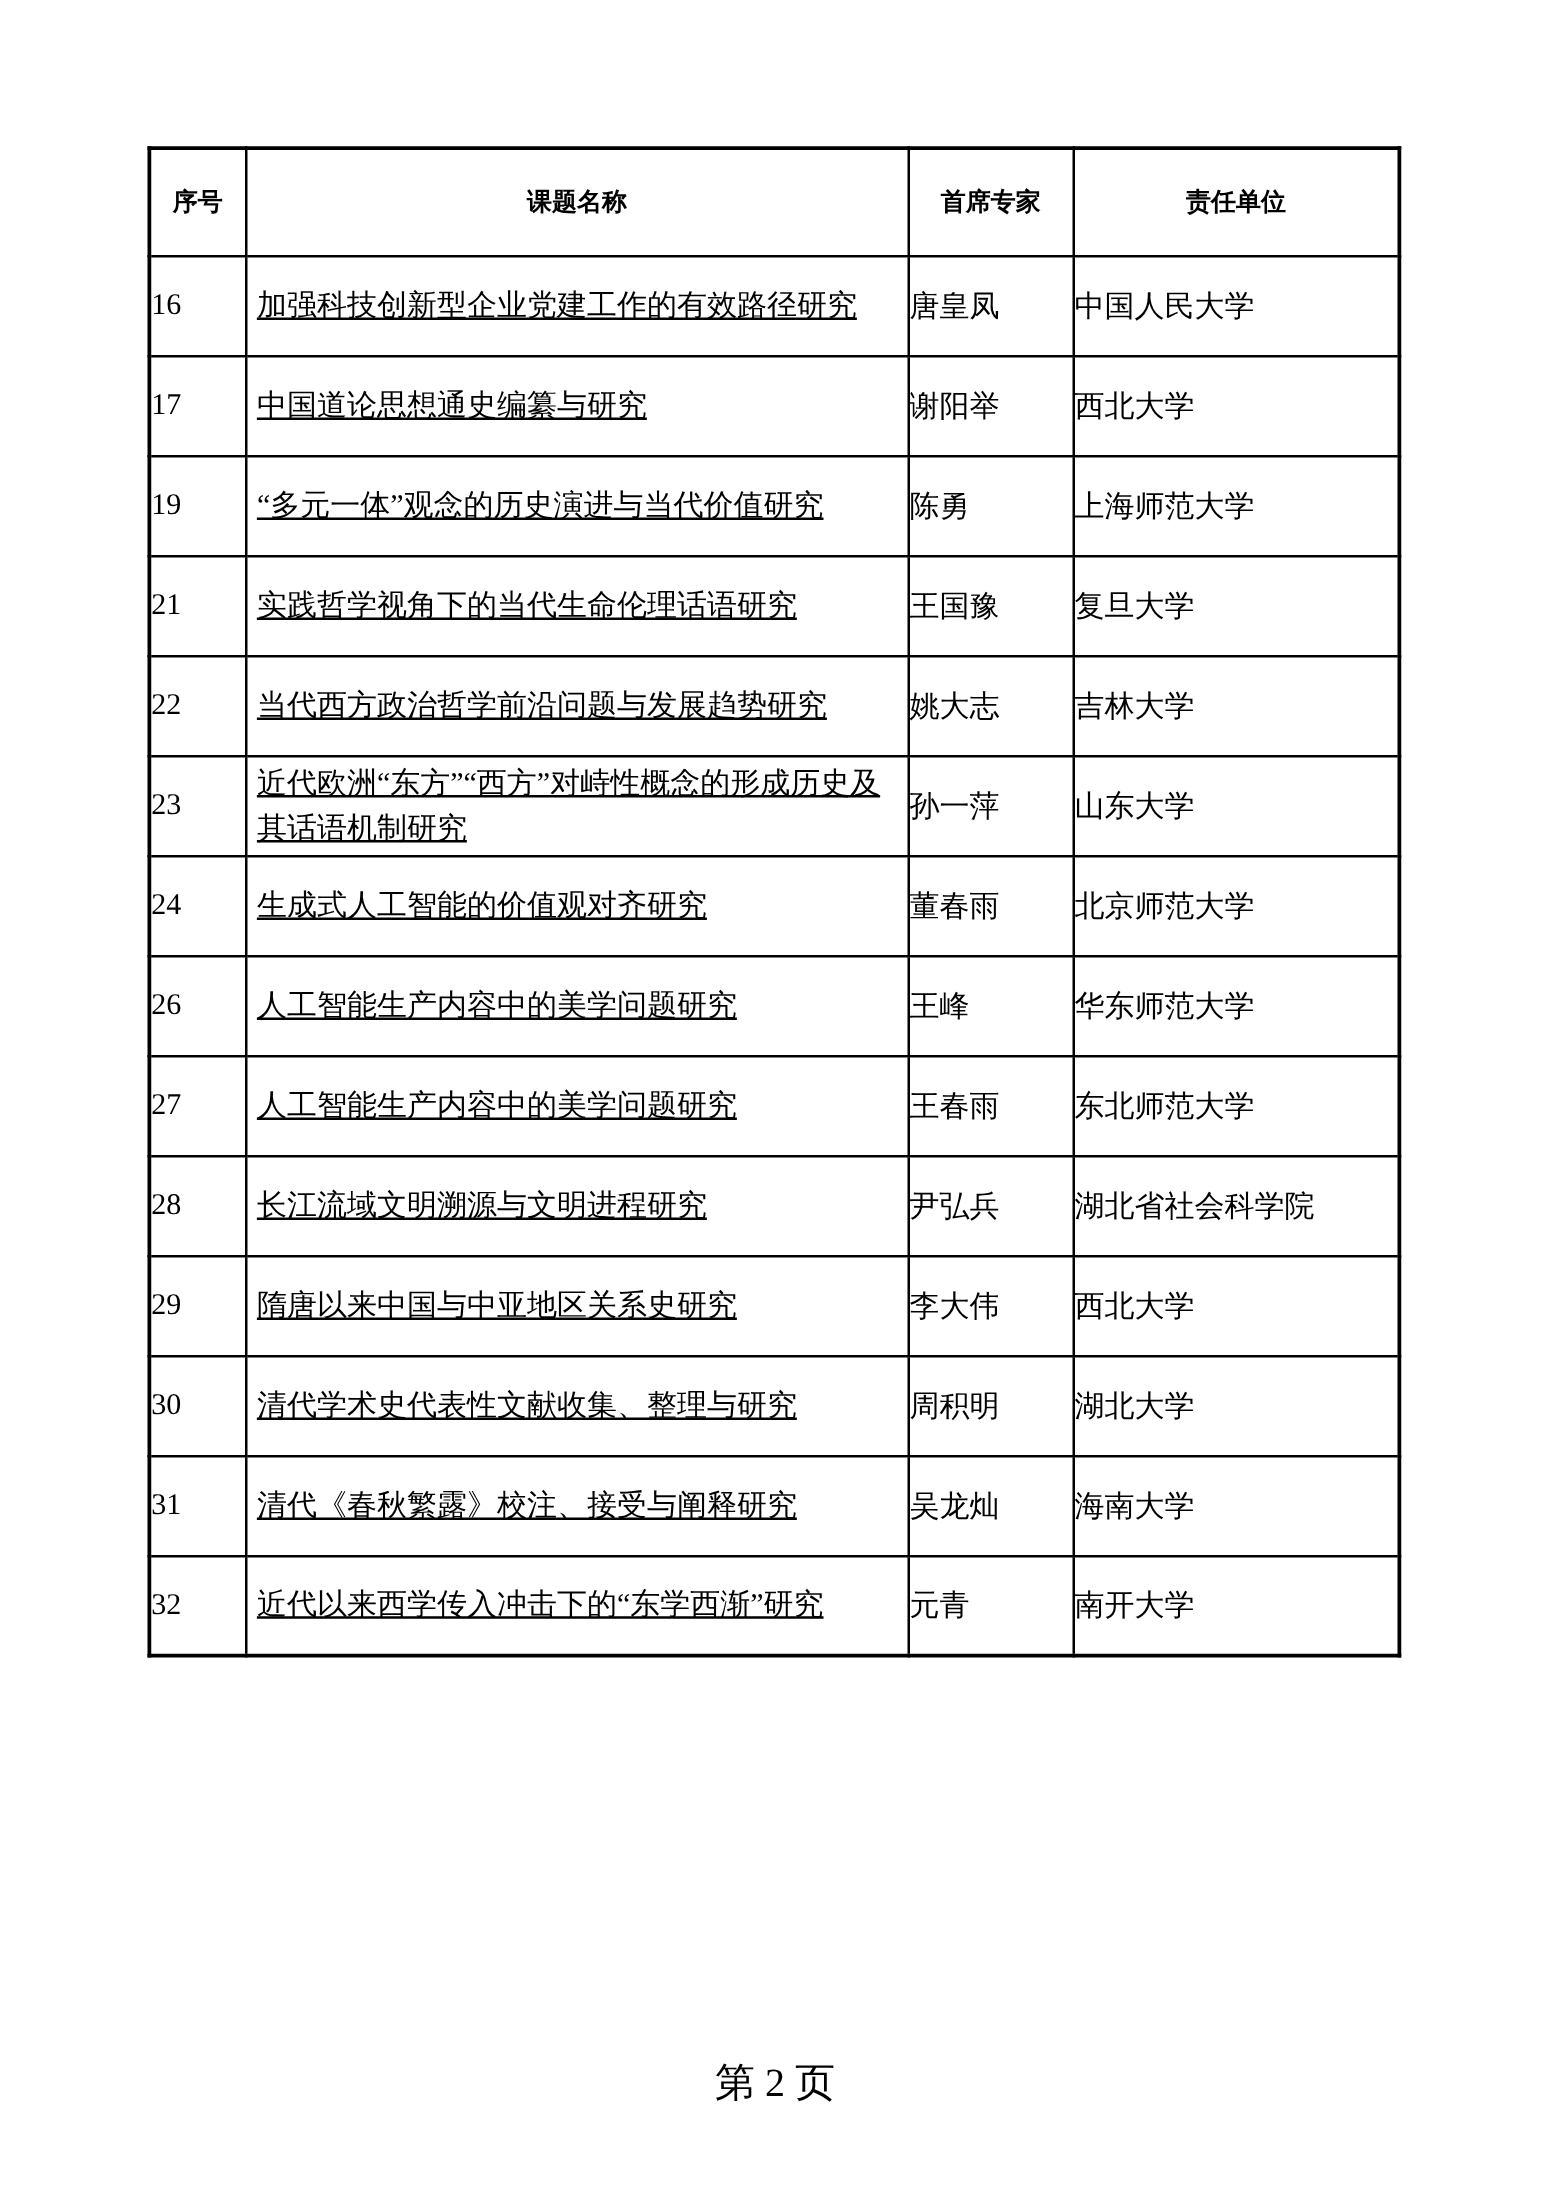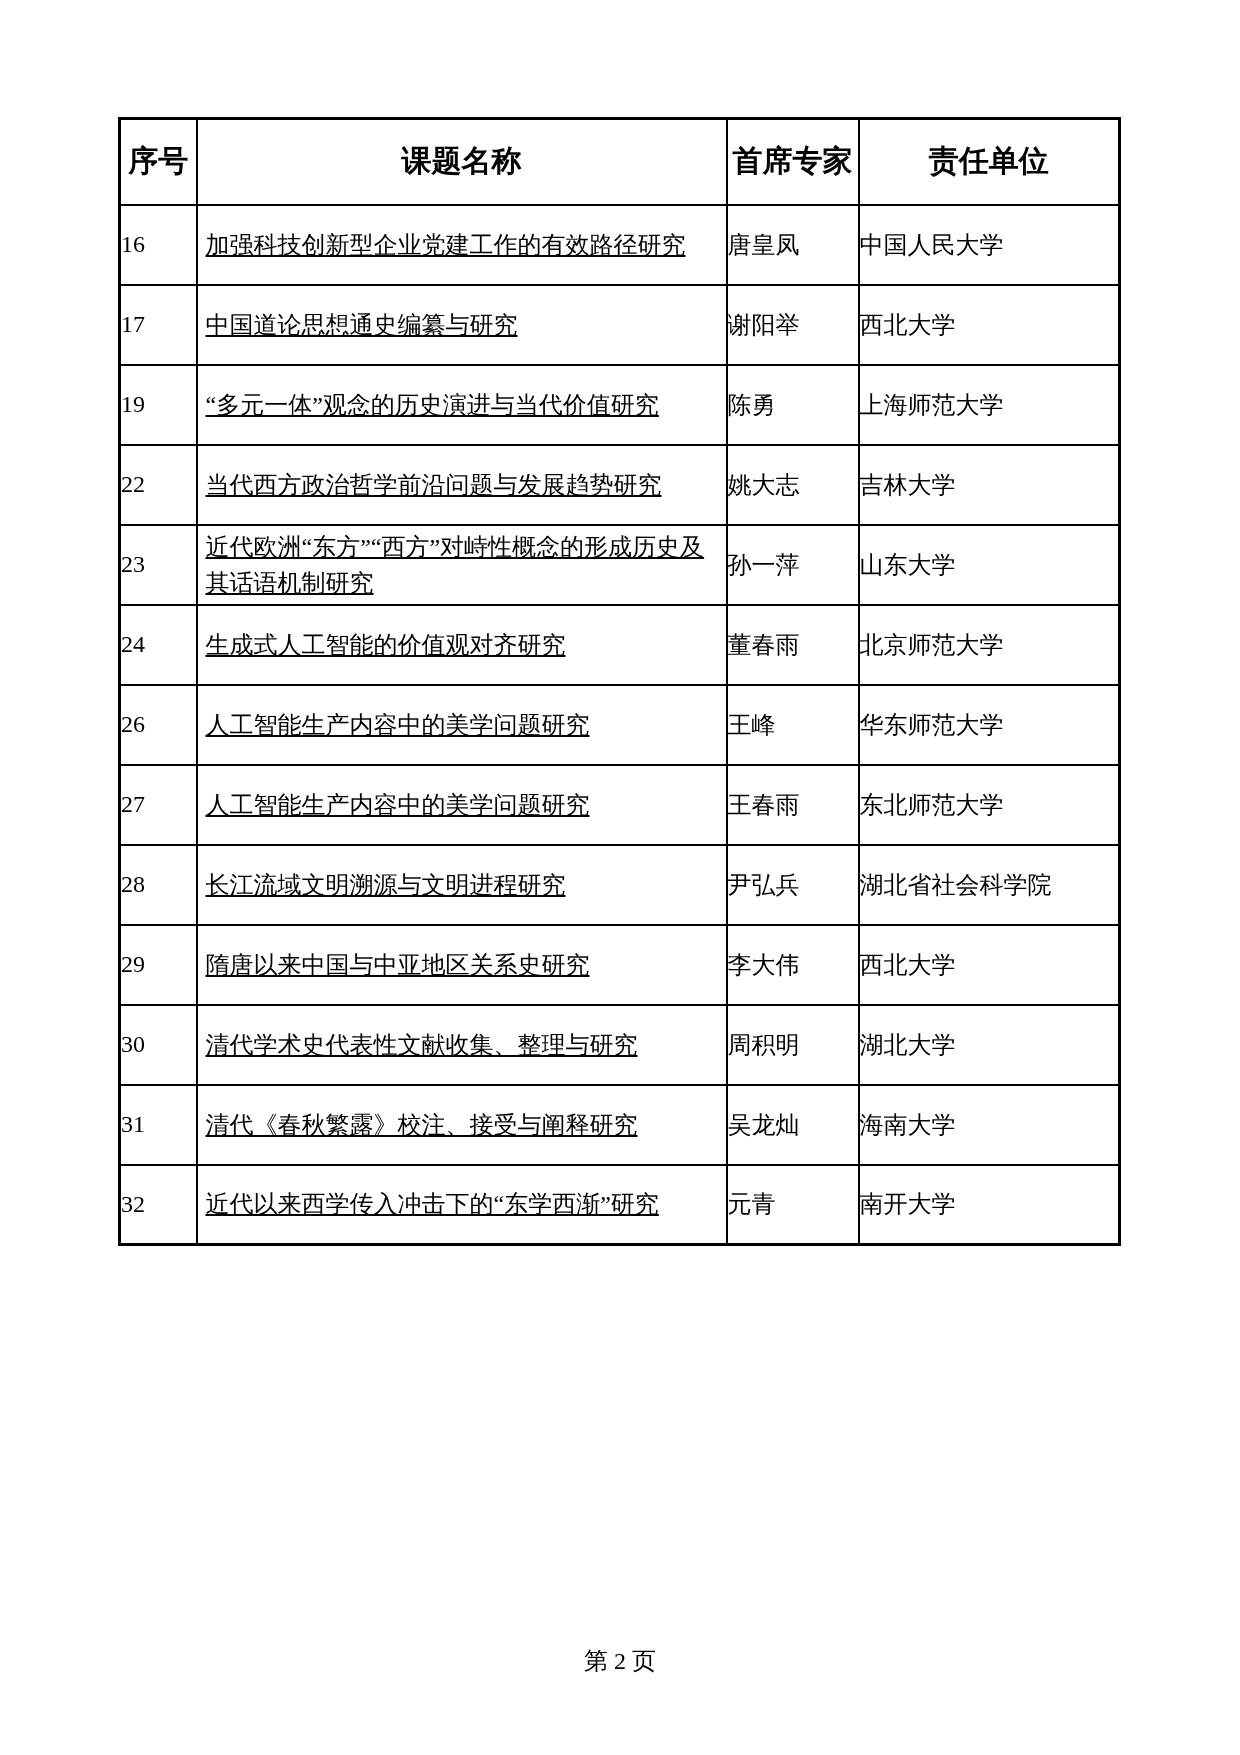--- a/index.html
+++ b/index.html
@@ -28,21 +28,21 @@
   col.c-unit  { width: 261px; }
   th, td {
     border: 2px solid #000000;
     vertical-align: middle;
     overflow: hidden;
   }
   th {
     height: 86px;
     font-family: "Liberation Sans", sans-serif;
     font-weight: 700;
-    font-size: 30px;
+    font-size: 20px;
     text-align: center;
     color: #000000;
   }
   td {
     height: 80px;
     font-family: "Liberation Serif", serif;
     font-size: 24px;
     color: #000000;
   }
   td.cell-no, td.cell-expert, td.cell-unit { text-align: left; }
@@ -52,21 +52,21 @@
     line-height: 36px;
     text-decoration: underline;
   }
   .page-footer {
     position: absolute;
     left: 0;
     top: 1645px;
     width: 100%;
     text-align: center;
     font-family: "Liberation Serif", serif;
-    font-size: 24px;
+    font-size: 32px;
     color: #000000;
   }
 </style>
 </head>
 <body>
 
 <div class="page">
 
   <table class="roster">
     <colgroup>
@@ -100,20 +100,26 @@
 
 
   <tr>
     <td class="cell-no">19</td>
     <td class="cell-title">“多元一体”观念的历史演进与当代价值研究</td>
     <td class="cell-expert">陈勇</td>
     <td class="cell-unit">上海师范大学</td>
   </tr>
 
 
+  <tr>
+    <td class="cell-no">21</td>
+    <td class="cell-title">实践哲学视角下的当代生命伦理话语研究</td>
+    <td class="cell-expert">王国豫</td>
+    <td class="cell-unit">复旦大学</td>
+  </tr>
 
   <tr>
     <td class="cell-no">22</td>
     <td class="cell-title">当代西方政治哲学前沿问题与发展趋势研究</td>
     <td class="cell-expert">姚大志</td>
     <td class="cell-unit">吉林大学</td>
   </tr>
 
   <tr>
     <td class="cell-no">23</td>

